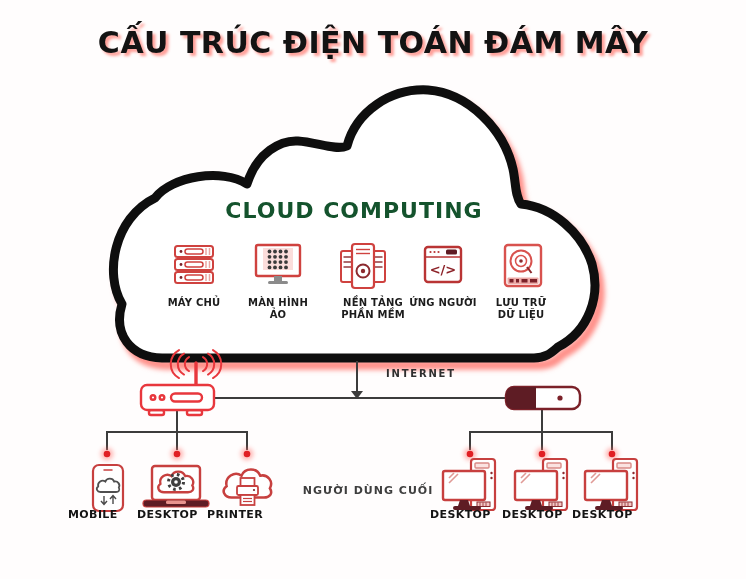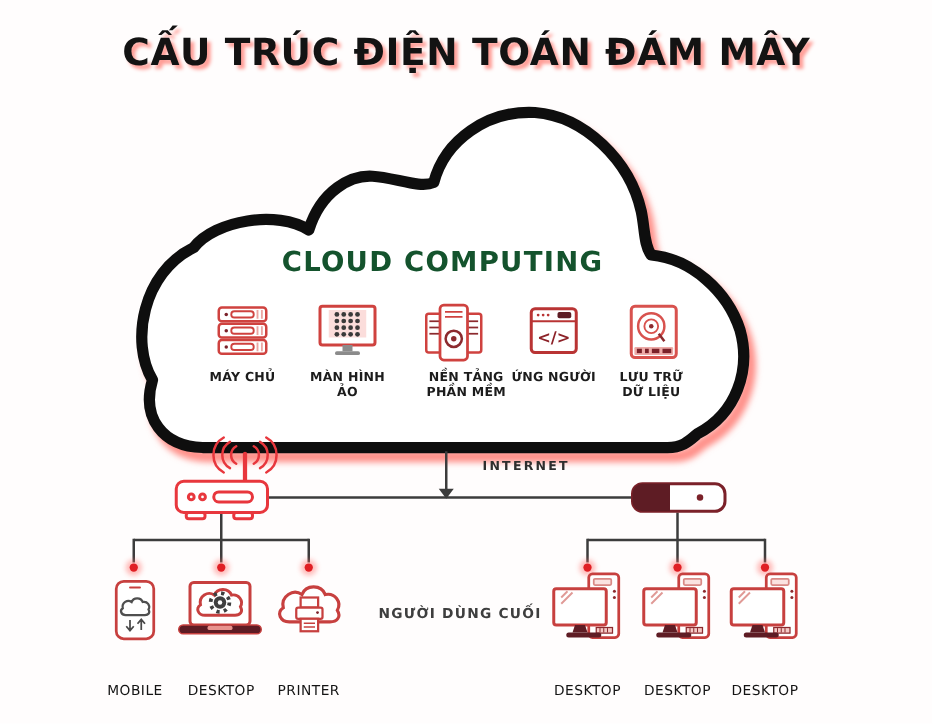--- a/index.html
+++ b/index.html
@@ -5,21 +5,21 @@
   html,body{margin:0;padding:0;background:#ffffff;}
   #canvas{position:relative;width:746px;height:579px;background:#fffdfd;overflow:hidden;
           font-family:"DejaVu Sans",sans-serif;}
   .abs{position:absolute;}
   #title{left:0;top:25px;width:746px;text-align:center;font-size:30px;font-weight:bold;
          letter-spacing:0.5px;color:#131313;text-shadow:3px 3px 3px #ff9d96;white-space:nowrap;}
   #cloud-heading{left:223px;top:198px;width:262px;text-align:center;font-size:22px;font-weight:bold;
          letter-spacing:1px;color:#14532d;white-space:nowrap;}
   .svc-label{width:70px;top:297px;text-align:center;font-size:10px;line-height:12px;font-weight:bold;
          color:#1c1c1c;letter-spacing:0.2px;}
-  .dev-label{width:80px;top:546px;text-align:center;font-size:11px;font-weight:normal;color:#141414;
+  .dev-label{width:80px;top:508px;text-align:left;font-size:11px;font-weight:bold;color:#141414;
          letter-spacing:0.4px;}
   #internet-label{left:366px;top:368px;font-size:10px;font-weight:bold;letter-spacing:1.8px;color:#2e2e2e;padding-left:20px;}
   #end-user-caption{left:288px;top:484px;width:160px;text-align:center;font-size:11px;font-weight:bold;
          letter-spacing:1px;color:#3e3e3e;}
   svg{position:absolute;left:0;top:0;}
 </style>
 </head>
 <body>
 
 <div id="canvas">

